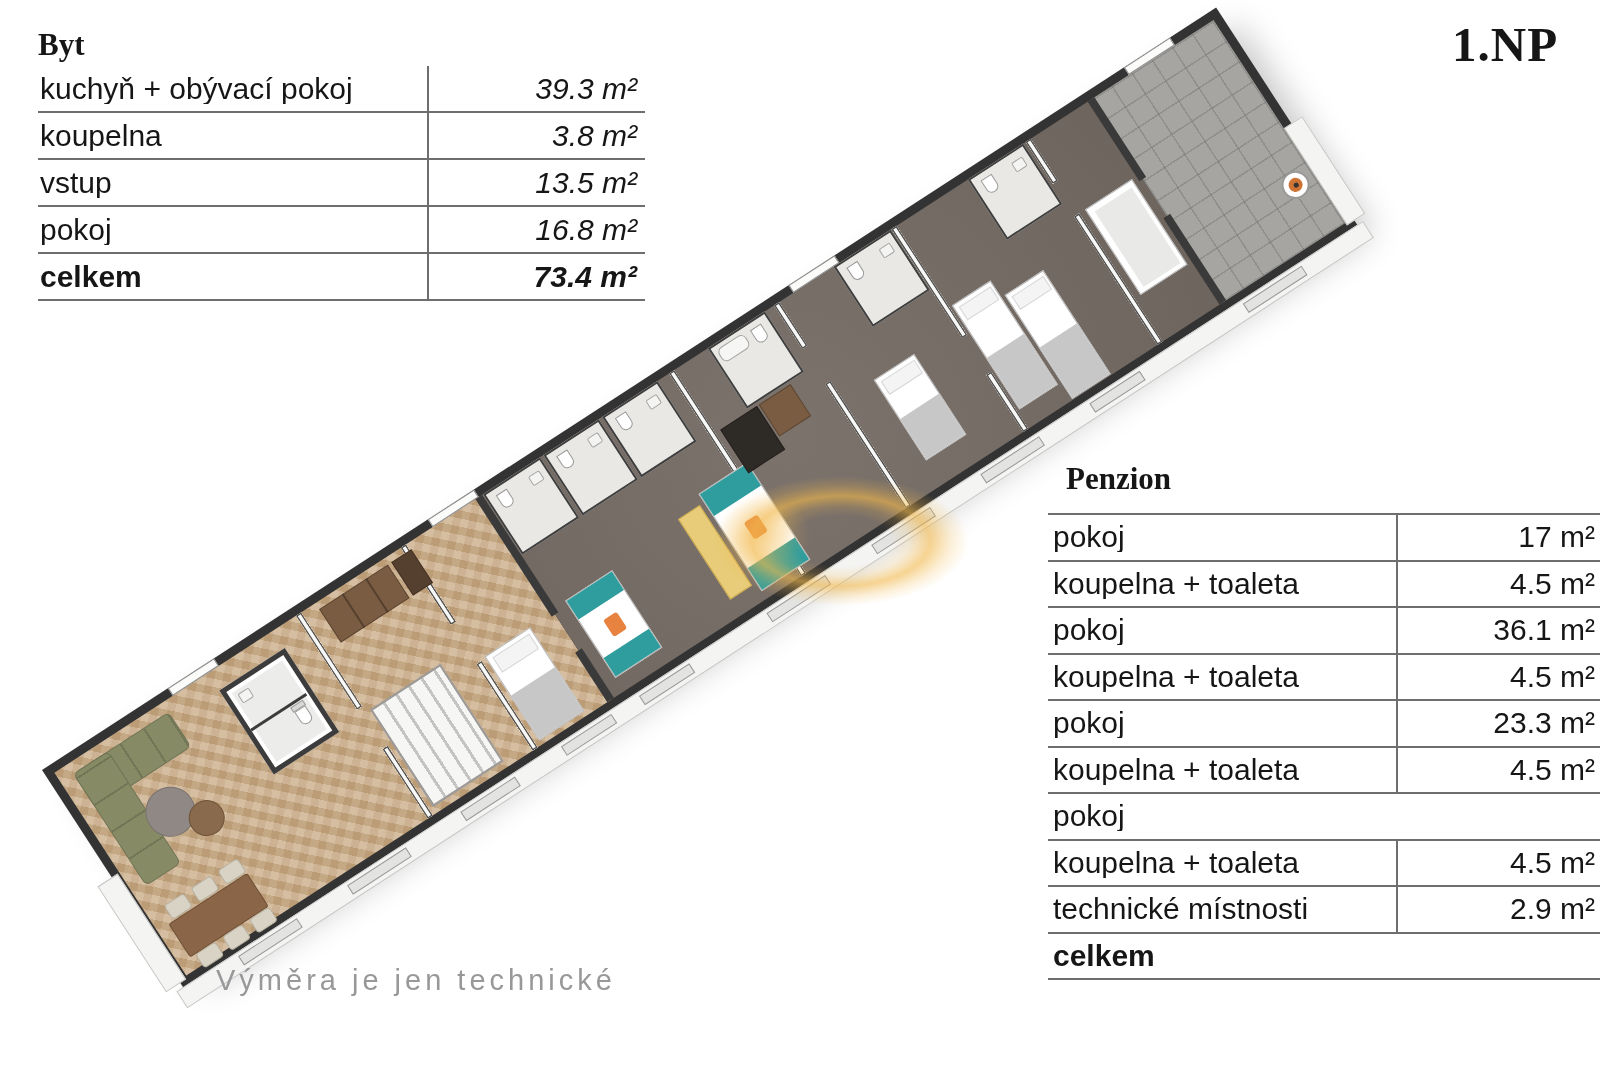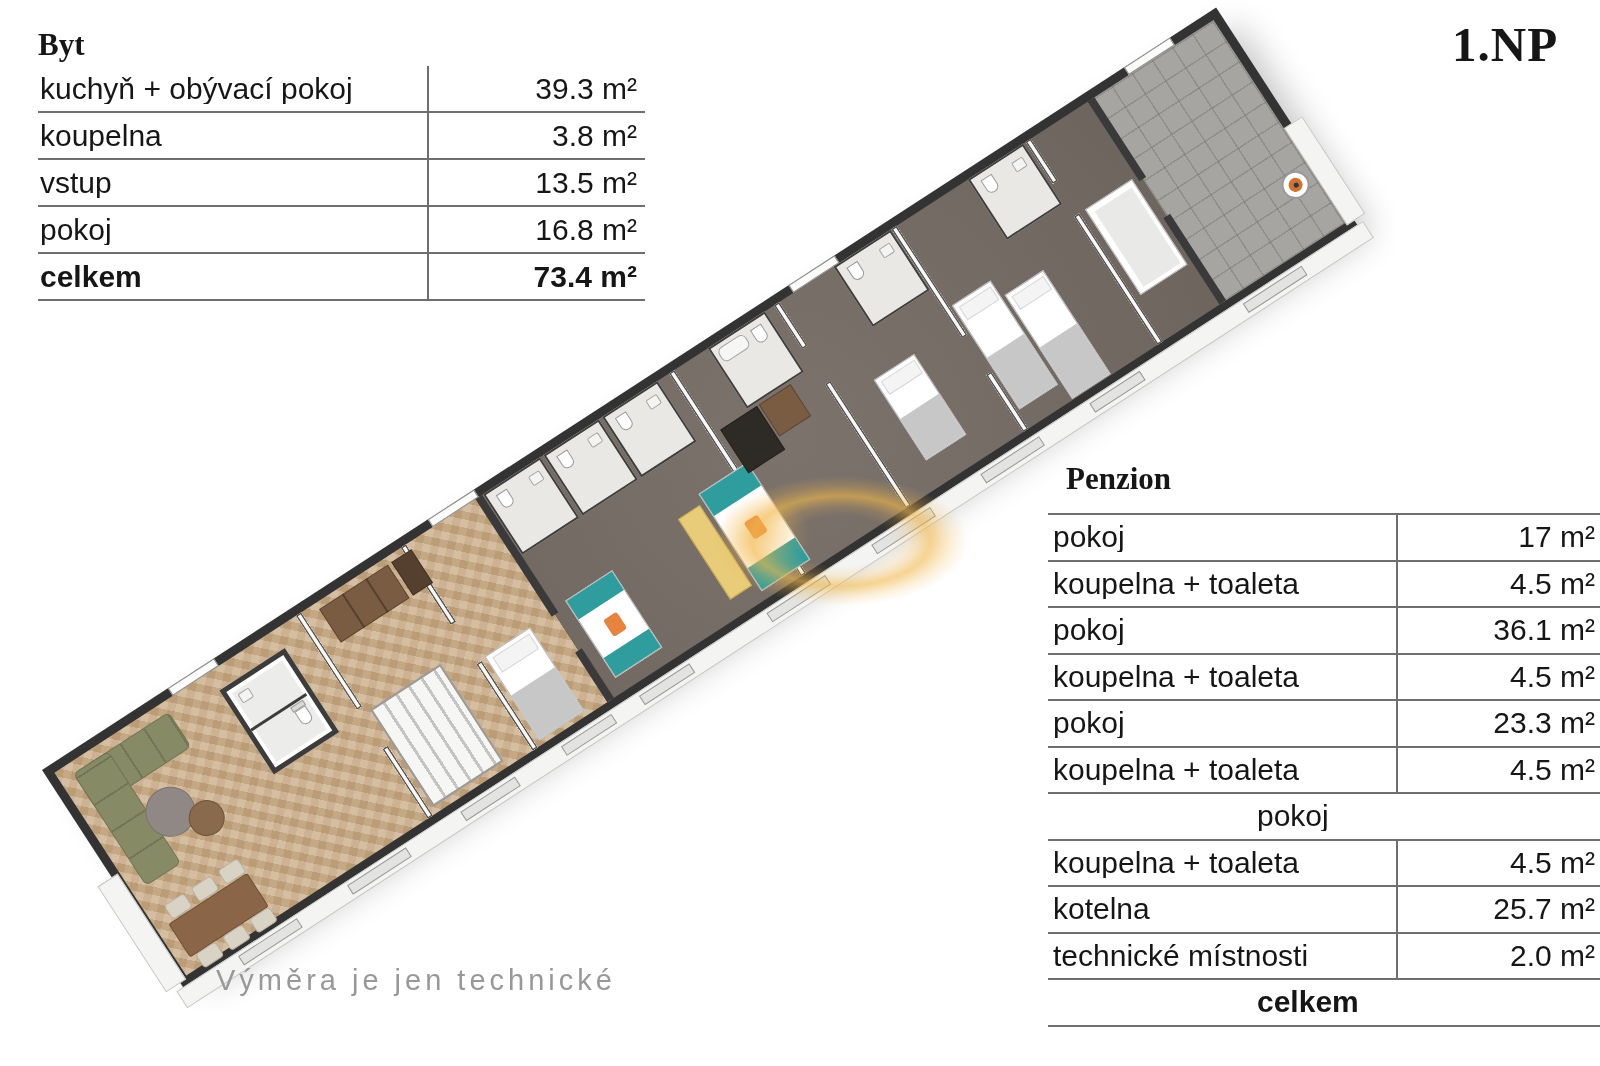--- a/index.html
+++ b/index.html
@@ -3,30 +3,30 @@
 <meta charset="utf-8">
 <style>
   html,body{margin:0;padding:0;background:#fff;}
   body{width:1600px;height:1066px;position:relative;overflow:hidden;
        font-family:"Liberation Sans",sans-serif;color:#161616;}
   .abs{position:absolute;}
 
   
   .tbl{position:absolute;z-index:6;font-size:30px;line-height:1;}
   .tbl .ttitle{font-family:"Liberation Serif",serif;font-weight:700;font-size:31px;}
-  .trow{display:flex;align-items:center;border-bottom:2px solid #6e6e6e;box-sizing:border-box;justify-content:flex-end;}
+  .trow{display:flex;align-items:center;border-bottom:2px solid #6e6e6e;box-sizing:border-box;}
   .trow .cell-label{box-sizing:border-box;padding-left:2px;white-space:nowrap;overflow:hidden;}
   .trow .cell-value{box-sizing:border-box;flex:1;text-align:right;border-left:2px solid #6e6e6e;
                     height:100%;display:flex;align-items:center;justify-content:flex-end;}
   .trow.bold{font-weight:700;}
   .btable{left:38px;top:15px;width:607px;margin-top:8px;}
   .btable .ttitle{height:43px;display:flex;align-items:center;}
   .btable .trow{height:47px;}
   .btable .cell-label{width:389px;}
-  .btable .cell-value{padding-right:8px;}
+  .btable .cell-value{padding-right:8px;font-style:italic;}
   .ptable{left:1048px;top:443px;width:552px;}
   .ptable .ttitle{height:70px;display:flex;align-items:center;padding-left:18px;}
   .ptable .trows{border-top:2px solid #6e6e6e;}
   .ptable .trow{height:46.5px;}
   .ptable .cell-label{width:348px;padding-left:5px;}
   .ptable .cell-value{padding-right:5px;}
 
   .floor-label{position:absolute;left:1452px;top:16px;z-index:6;
     font-family:"Liberation Serif",serif;font-weight:700;font-size:49px;letter-spacing:1px;}
   .disclaimer{position:absolute;left:216px;top:964px;z-index:6;font-size:29px;
@@ -263,26 +263,22 @@
         <span class="cell-value">4.5 m²</span>
       </div>
       <div class="trow">
         <span class="cell-label">pokoj</span>
       </div>
       <div class="trow">
         <span class="cell-label">koupelna + toaleta</span>
         <span class="cell-value">4.5 m²</span>
       </div>
       <div class="trow">
-        <span class="cell-label">kotelna</span>
-        <span class="cell-value">25.7 m²</span>
-      </div>
-      <div class="trow">
         <span class="cell-label">technické místnosti</span>
-        <span class="cell-value">2.0 m²</span>
+        <span class="cell-value">2.9 m²</span>
       </div>
       <div class="trow bold">
         <span class="cell-label">celkem</span>
       </div>
     </div>
 </div>
 
 <div class="floor-label">1.NP</div>
 <div class="disclaimer">Výměra je jen technické</div>
 

